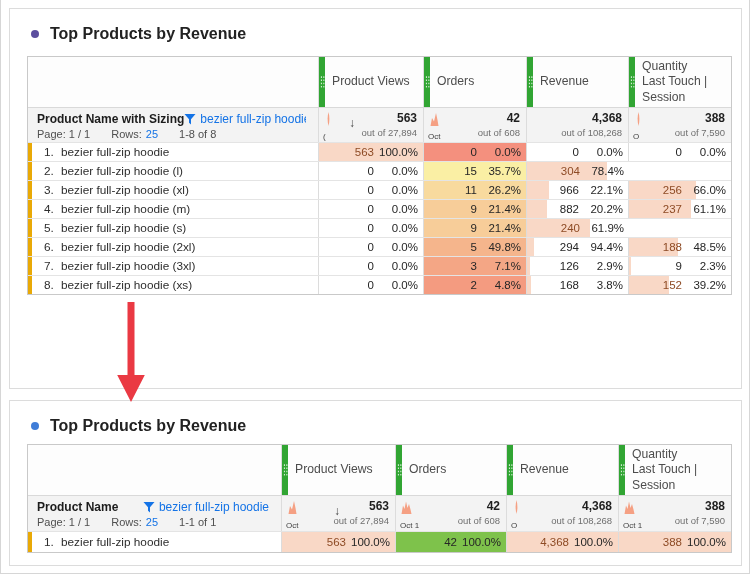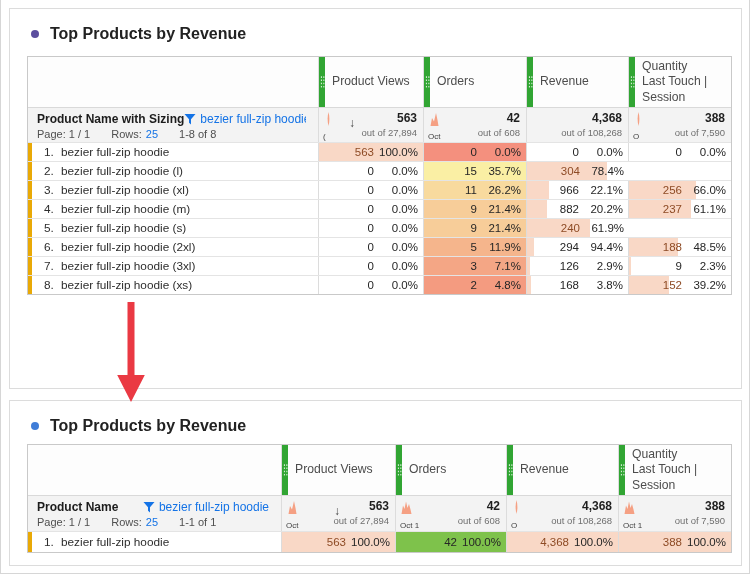--- a/index.html
+++ b/index.html
@@ -294,21 +294,21 @@
             <span class="rank">6.</span>
             <span class="rowname">bezier full-zip hoodie (2xl)</span>
           </div>
           <div class="cell c1 vcell">
             <span class="val" style="color: rgb(38, 38, 38);">0</span>
             <span class="pct">0.0%</span>
           </div>
           <div class="cell c2 vcell">
             <span class="barbg" style="width: 100%; background: rgb(245, 181, 140);"></span>
             <span class="val" style="color: rgb(38, 38, 38);">5</span>
-            <span class="pct">11.9%</span>
+            <span class="pct">49.8%</span>
           </div>
           <div class="cell c3 vcell">
             <span class="barbg" style="width: 7%; background: rgb(249, 216, 198);"></span>
             <span class="val" style="color: rgb(38, 38, 38);">294</span>
             <span class="pct">94.4%</span>
           </div>
           <div class="cell c4 vcell">
             <span class="barbg" style="width: 48%; background: rgb(249, 216, 198);"></span>
             <span class="val" style="color: rgb(142, 75, 37);">188</span>
             <span class="pct">48.5%</span>

